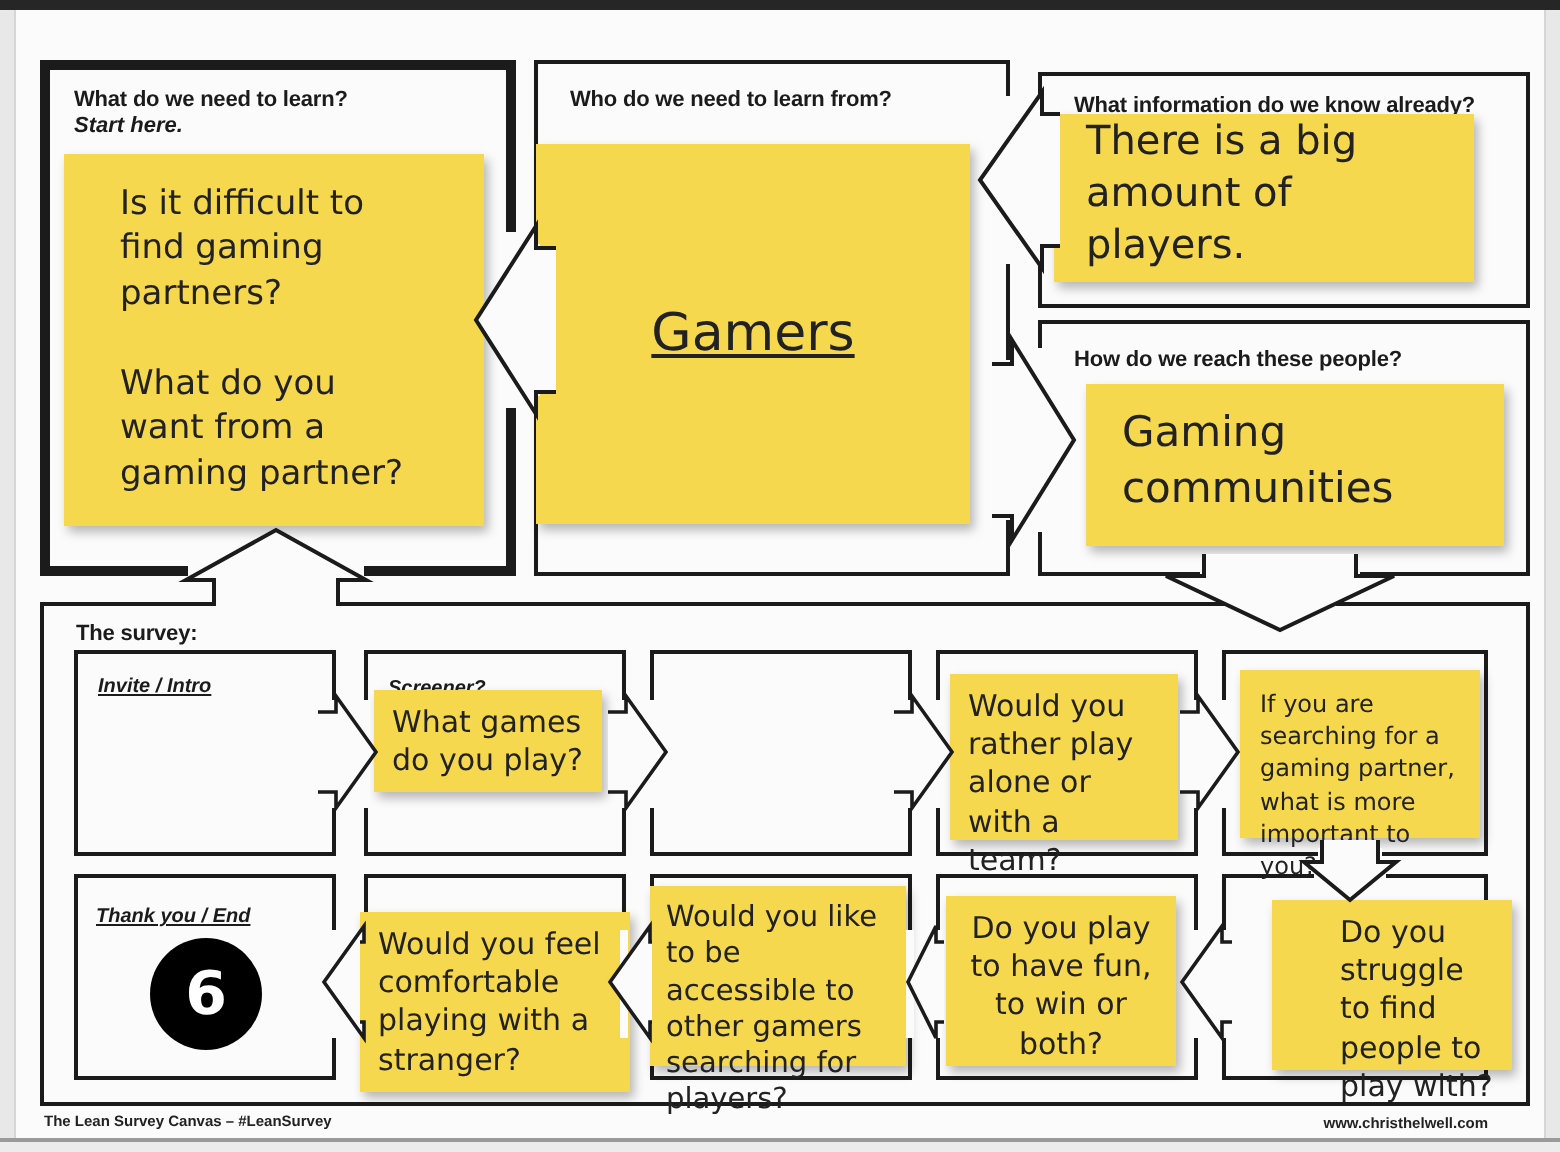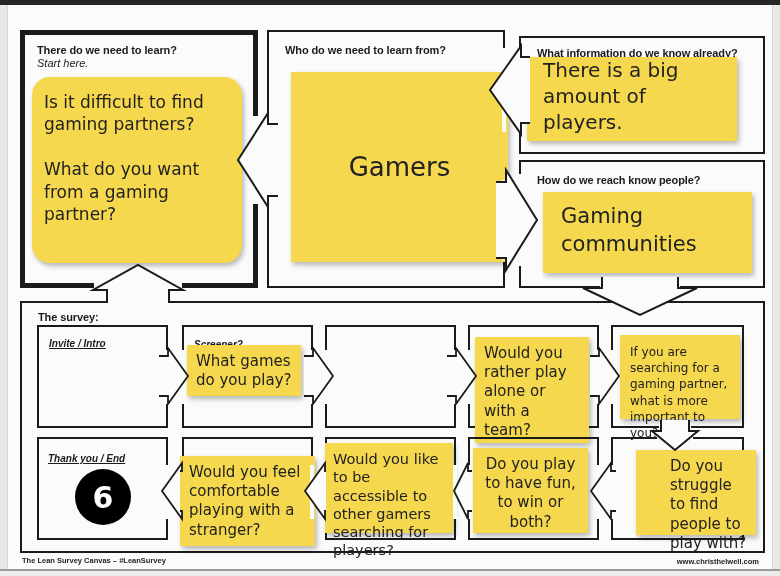--- a/index.html
+++ b/index.html
@@ -6,27 +6,27 @@
   .stage{position:relative;width:780px;height:576px;overflow:hidden;background:#fbfbfb;
          font-family:"Liberation Sans",sans-serif;color:#1b1b1b;}
   .edge-top{position:absolute;left:0;top:0;width:780px;height:5px;background:#262626;}
   .edge-left{position:absolute;left:0;top:5px;width:7px;height:571px;background:#e8e8e8;border-right:1px solid #d6d6d6;}
   .edge-right{position:absolute;right:0;top:5px;width:7px;height:571px;background:#e8e8e8;border-left:1px solid #d6d6d6;}
   .edge-bottom{position:absolute;left:0;top:569px;width:780px;height:7px;background:#ececec;border-top:2px solid #9a9a9a;}
 
   .box{position:absolute;border:2px solid #1b1b1b;background:transparent;box-sizing:border-box;}
   .box.thick{border-width:5px;}
   .box-title{position:absolute;font-size:11px;font-weight:bold;letter-spacing:-0.1px;white-space:nowrap;}
-  .box-sub{position:absolute;font-size:11px;font-weight:400;font-style:italic;}
+  .box-sub{position:absolute;font-size:11px;font-weight:700;font-style:italic;}
   .slot-label{position:absolute;font-size:10px;font-weight:bold;font-style:italic;white-space:nowrap;text-decoration:underline;}
 
   .sticky{position:absolute;background:#f6d84e;box-shadow:2px 3px 5px rgba(0,0,0,0.28);
           color:#222;font-family:"DejaVu Sans",sans-serif;box-sizing:border-box;}
   .note-text{white-space:pre-line;}
-  .s-learn{padding:14px 12px;font-size:17px;line-height:1.32;border-radius:18px;}
+  .s-learn{padding:14px 28px;font-size:17px;line-height:1.32;}
   .s-who{display:flex;align-items:center;justify-content:center;font-size:26px;}
   .s-know{padding:0 16px;font-size:20px;line-height:1.3;}
   .s-reach{padding:10px 18px;font-size:21px;line-height:1.35;}
   .s-small{padding:7px 9px;font-size:15px;line-height:1.28;}
   .s-tiny{padding:9px 10px;font-size:12px;line-height:1.35;}
   .s-mid{padding:7px 8px;font-size:14.5px;line-height:1.26;}
 
   .step-badge{position:absolute;width:56px;height:56px;border-radius:50%;background:#000;color:#fff;
               display:flex;align-items:center;justify-content:center;font-size:30px;font-weight:bold;
               font-family:"DejaVu Sans",sans-serif;}
@@ -39,45 +39,45 @@
 </head>
 <body>
 
 <div class="stage">
   <div class="edge-top"></div>
   <div class="edge-left"></div>
   <div class="edge-right"></div>
   <div class="edge-bottom"></div>
 
   <div class="box thick" style="left:20px;top:30px;width:238px;height:258px;">
-    <div class="box-title" style="left:12px;top:9px;">There do we need to learn?</div>
+    <div class="box-title" style="left:12px;top:9px;">What do we need to learn?</div>
     <div class="box-sub" style="left:12px;top:22px;">Start here.</div>
   </div>
   <div class="sticky s-learn" style="left:32px;top:77px;width:210px;height:186px;">
     <div class="note-text">Is it difficult to find gaming partners?
 
 What do you want from a gaming partner?</div>
   </div>
 
   <div class="box" style="left:267px;top:30px;width:238px;height:258px;">
     <div class="box-title" style="left:16px;top:12px;">Who do we need to learn from?</div>
   </div>
-  <div class="sticky s-who" style="left:291px;top:72px;width:217px;height:190px;">
+  <div class="sticky s-who" style="left:268px;top:72px;width:217px;height:190px;text-decoration:underline;">
     <div class="note-text">Gamers</div>
   </div>
 
   <div class="box" style="left:519px;top:36px;width:246px;height:118px;">
     <div class="box-title" style="left:16px;top:9px;">What information do we know already?</div>
   </div>
   <div class="sticky s-know" style="left:527px;top:57px;width:210px;height:84px;">
     <div class="note-text">There is a big amount of players.</div>
   </div>
 
   <div class="box" style="left:519px;top:160px;width:246px;height:128px;">
-    <div class="box-title" style="left:16px;top:12px;">How do we reach know people?</div>
+    <div class="box-title" style="left:16px;top:12px;">How do we reach these people?</div>
   </div>
   <div class="sticky s-reach" style="left:543px;top:192px;width:209px;height:81px;">
     <div class="note-text">Gaming communities</div>
   </div>
 
   <div class="box" style="left:20px;top:301px;width:745px;height:252px;">
     <div class="box-title" style="left:16px;top:8px;">The survey:</div>
   </div>
 
   <div class="box" style="left:37px;top:325px;width:131px;height:103px;">
@@ -86,21 +86,21 @@
   <div class="box" style="left:182px;top:325px;width:131px;height:103px;">
     <div class="slot-label" style="left:10px;top:12px;">Screener?</div>
   </div>
   <div class="box" style="left:325px;top:325px;width:131px;height:103px;"></div>
   <div class="box" style="left:468px;top:325px;width:131px;height:103px;"></div>
   <div class="box" style="left:611px;top:325px;width:133px;height:103px;"></div>
 
   <div class="sticky s-small" style="left:187px;top:345px;width:114px;height:51px;">
     <div class="note-text">What games do you play?</div>
   </div>
-  <div class="sticky s-small" style="left:475px;top:337px;width:114px;height:106px;">
+  <div class="sticky s-small" style="left:475px;top:337px;width:114px;height:83px;">
     <div class="note-text">Would you rather play alone or with a team?</div>
   </div>
   <div class="sticky s-tiny" style="left:620px;top:335px;width:120px;height:84px;">
     <div class="note-text">If you are searching for a gaming partner, what is more important to you?</div>
   </div>
 
   <div class="box" style="left:37px;top:437px;width:131px;height:103px;">
     <div class="slot-label" style="left:9px;top:14px;">Thank you / End</div>
     <div class="step-badge" style="left:36px;top:30px;">6</div>
   </div>
@@ -165,14 +165,14 @@
     <path class="arr arr-sm" d="M447,356 L456,356 L456,348 L476,376 L456,404 L456,396 L447,396"></path>
     <path class="arr arr-sm" d="M590,356 L599,356 L599,348 L619,376 L599,404 L599,396 L590,396"></path>
 
     <path class="arr arr-sm" d="M616,471 L611,471 L611,463 L591,491 L611,519 L611,511 L616,511"></path>
     <path class="arr arr-sm" d="M472,471 L468,471 L468,463 L454,491 L468,519 L468,511 L472,511"></path>
     <path class="arr arr-sm" d="M326,471 L325,471 L325,463 L305,491 L325,519 L325,511 L326,511"></path>
     <path class="arr arr-sm" d="M180,471 L182,471 L182,463 L162,491 L182,519 L182,511 L180,511"></path>
   </svg>
 
   <div class="footer" style="left:22px;top:556px;">The Lean Survey Canvas – #LeanSurvey</div>
-  <div class="footer" style="right:21px;top:557px;">www.christhelwell.com</div>
+  <div class="footer" style="right:36px;top:557px;">www.christhelwell.com</div>
 </div>
 
 </body></html>

